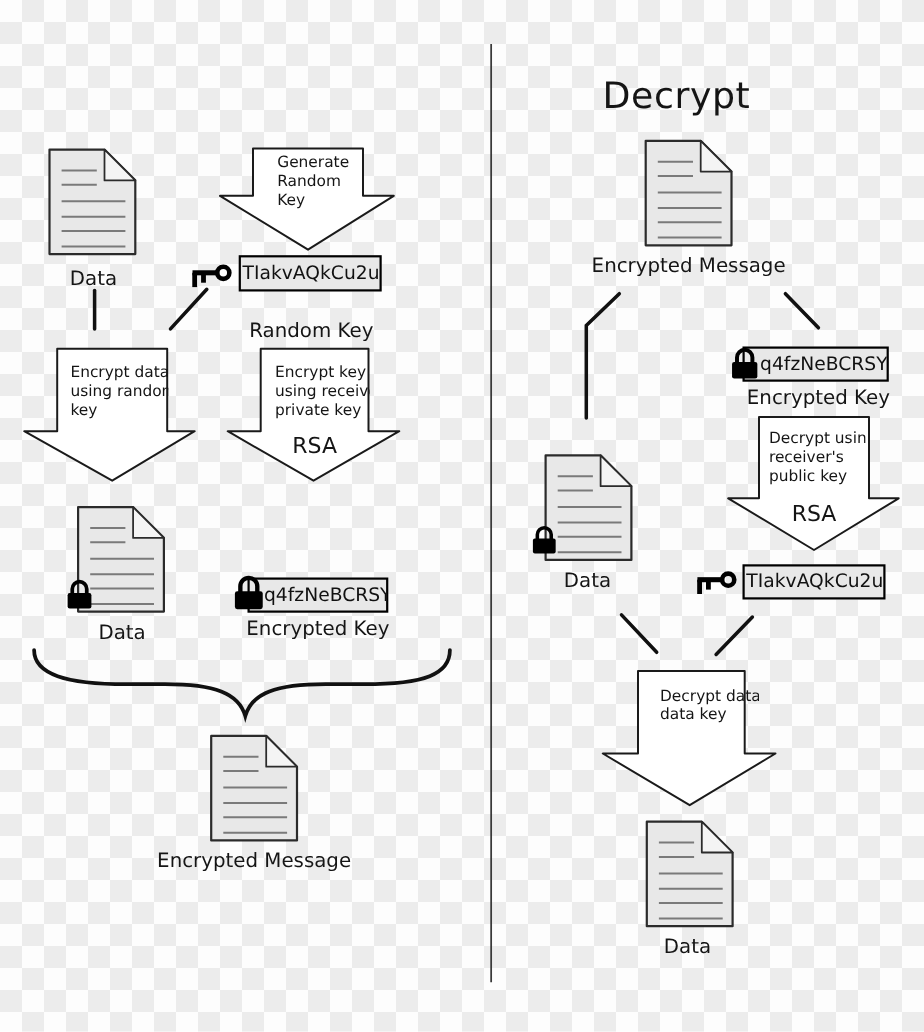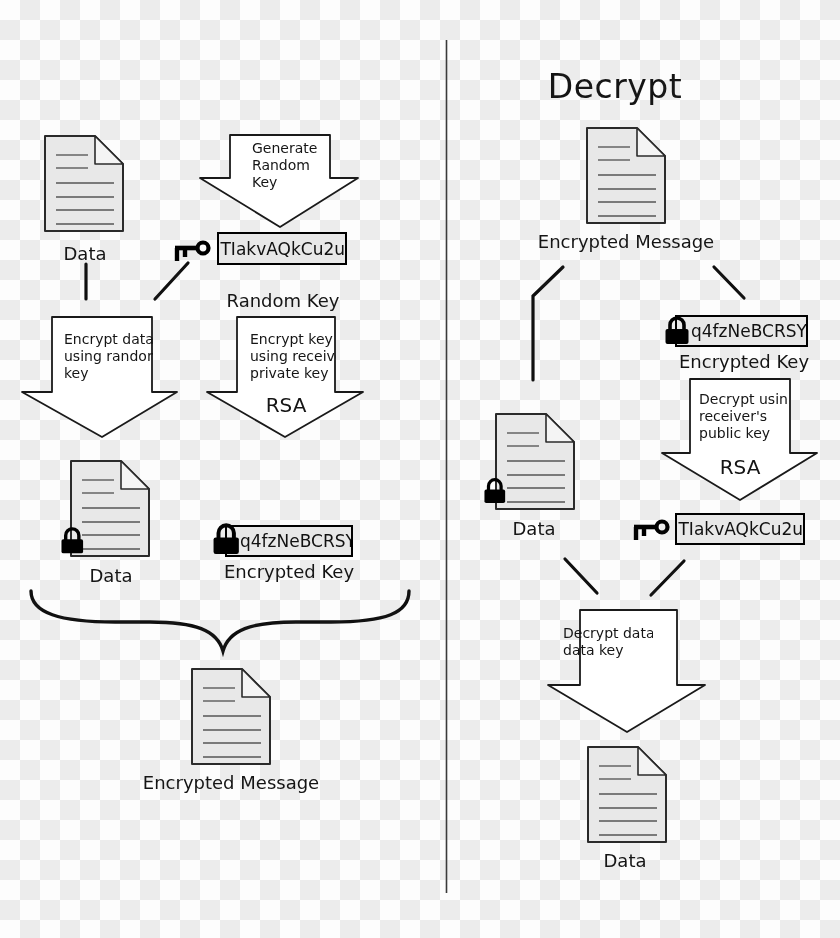--- a/index.html
+++ b/index.html
@@ -141,18 +141,18 @@
   </div>
   <div class="txt ctr rsa" style="left:286px;top:393px;">RSA</div>
 
   <div class="txt arrowtxt" style="left:699px;top:391px;width:88px;">
     <div>Decrypt using</div>
     <div>receiver's</div>
     <div>public key</div>
   </div>
   <div class="txt ctr rsa" style="left:740px;top:455px;">RSA</div>
 
-  <div class="txt arrowtxt" style="left:563px;top:625px;width:90px;">
+  <div class="txt arrowtxt" style="left:600px;top:625px;width:90px;">
     <div>Decrypt data</div>
     <div>data key</div>
   </div>
 
 </div>
 
 </body></html>

